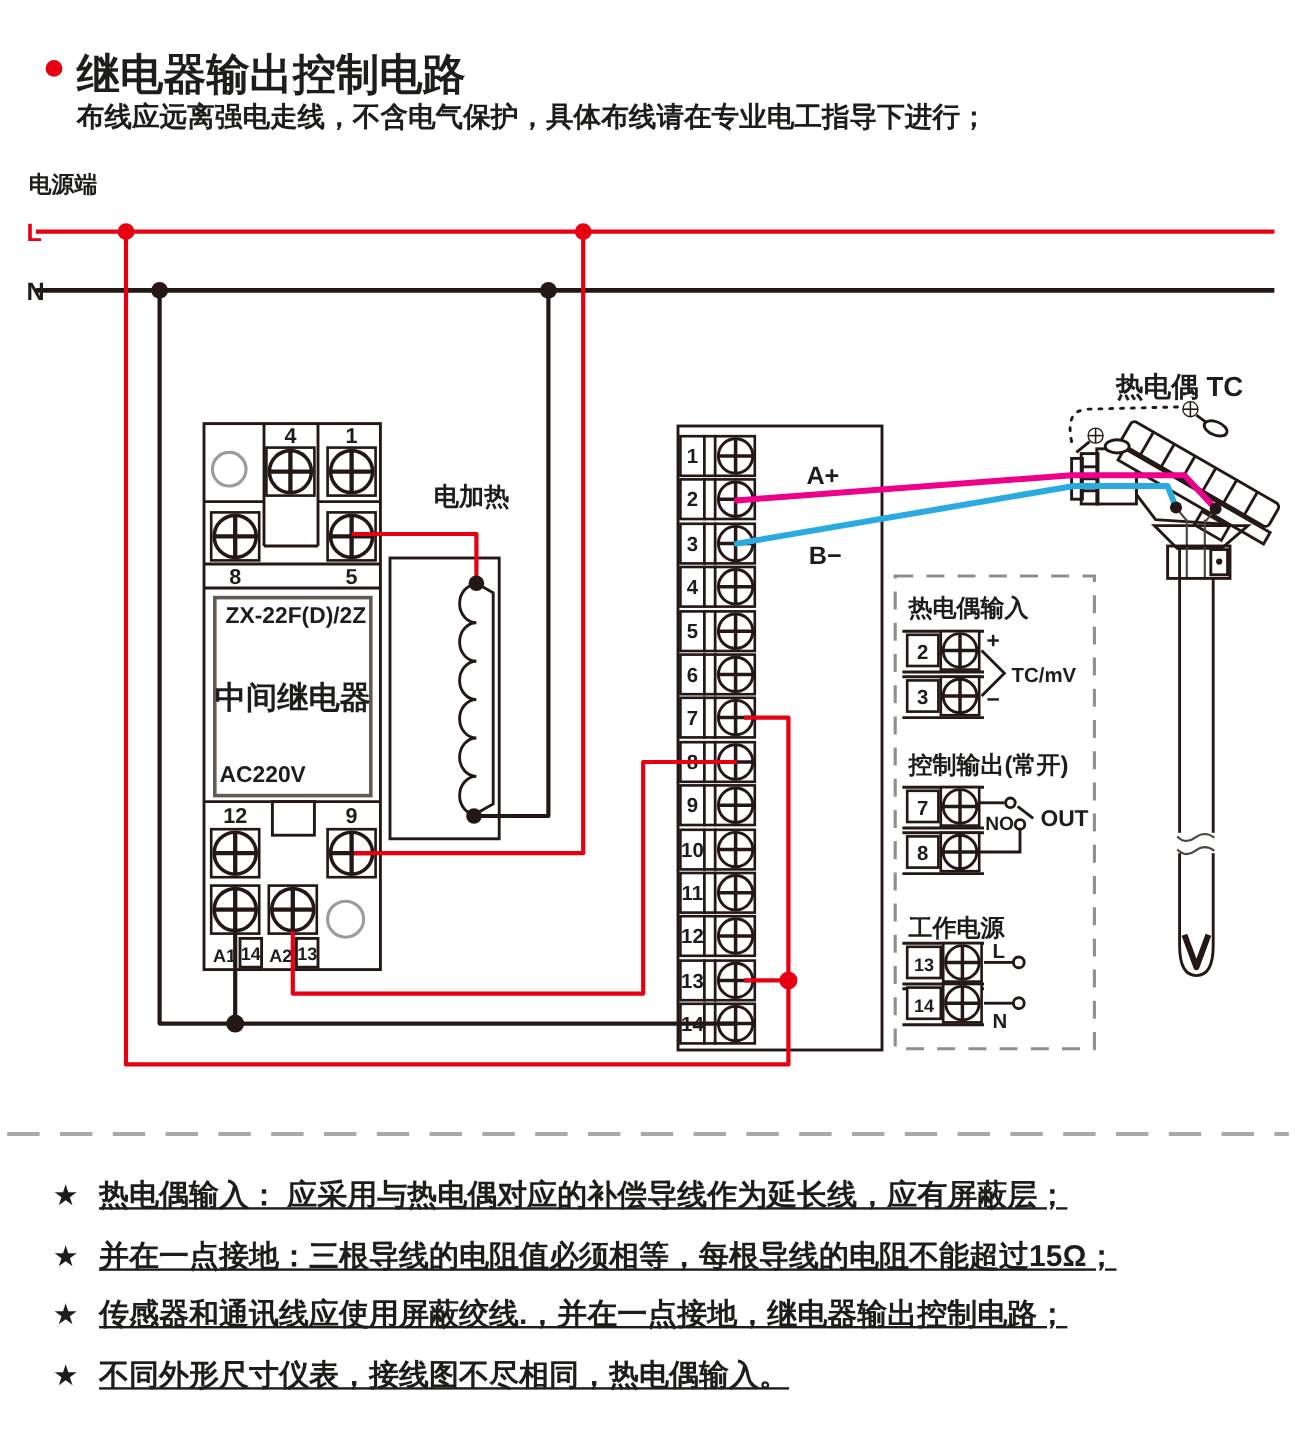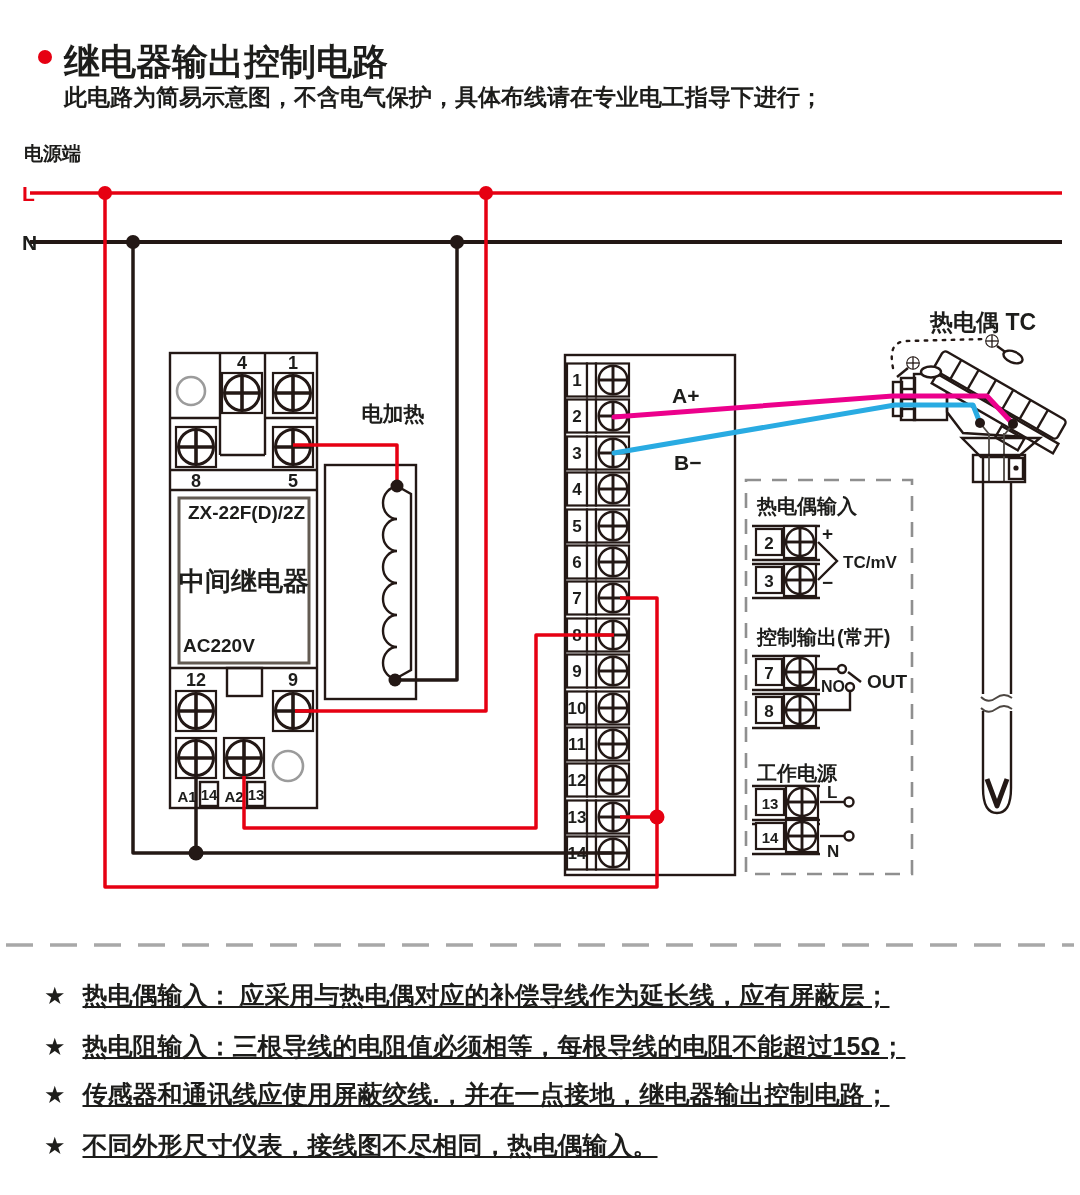--- a/index.html
+++ b/index.html
@@ -359,31 +359,31 @@
     <circle cx="980" cy="423" r="5" fill="#231815"></circle>
     <circle cx="1013" cy="424" r="5" fill="#231815"></circle>
   </g>
 
   <line x1="6" y1="945" x2="1074" y2="945" stroke="#a8a8a8" stroke-width="3.5" stroke-dasharray="27 17"></line>
 </svg>
 
 <div id="header" class="abs">
   <span class="bullet" style="background: rgb(230, 0, 18);"></span>
   <div class="title">继电器输出控制电路</div>
-  <div class="subtitle">此电路为简易示意图，不含电气保护，具体布线请在专业电工指导下进行；</div>
+  <div class="subtitle">布线应远离强电走线，不含电气保护，具体布线请在专业电工指导下进行；</div>
 </div>
 
 <div id="notes">
   <div class="note-row" style="top:979px">
     <span class="star">★</span>
     <span class="note-text">热电偶输入： 应采用与热电偶对应的补偿导线作为延长线，应有屏蔽层；</span>
   </div>
   <div class="note-row" style="top:1030px">
     <span class="star">★</span>
-    <span class="note-text">热电阻输入：三根导线的电阻值必须相等，每根导线的电阻不能超过15Ω；</span>
+    <span class="note-text">并在一点接地：三根导线的电阻值必须相等，每根导线的电阻不能超过15Ω；</span>
   </div>
   <div class="note-row" style="top:1078px">
     <span class="star">★</span>
     <span class="note-text">传感器和通讯线应使用屏蔽绞线.，并在一点接地，继电器输出控制电路；</span>
   </div>
   <div class="note-row" style="top:1129px">
     <span class="star">★</span>
     <span class="note-text">不同外形尺寸仪表，接线图不尽相同，热电偶输入。</span>
   </div>
 </div>

